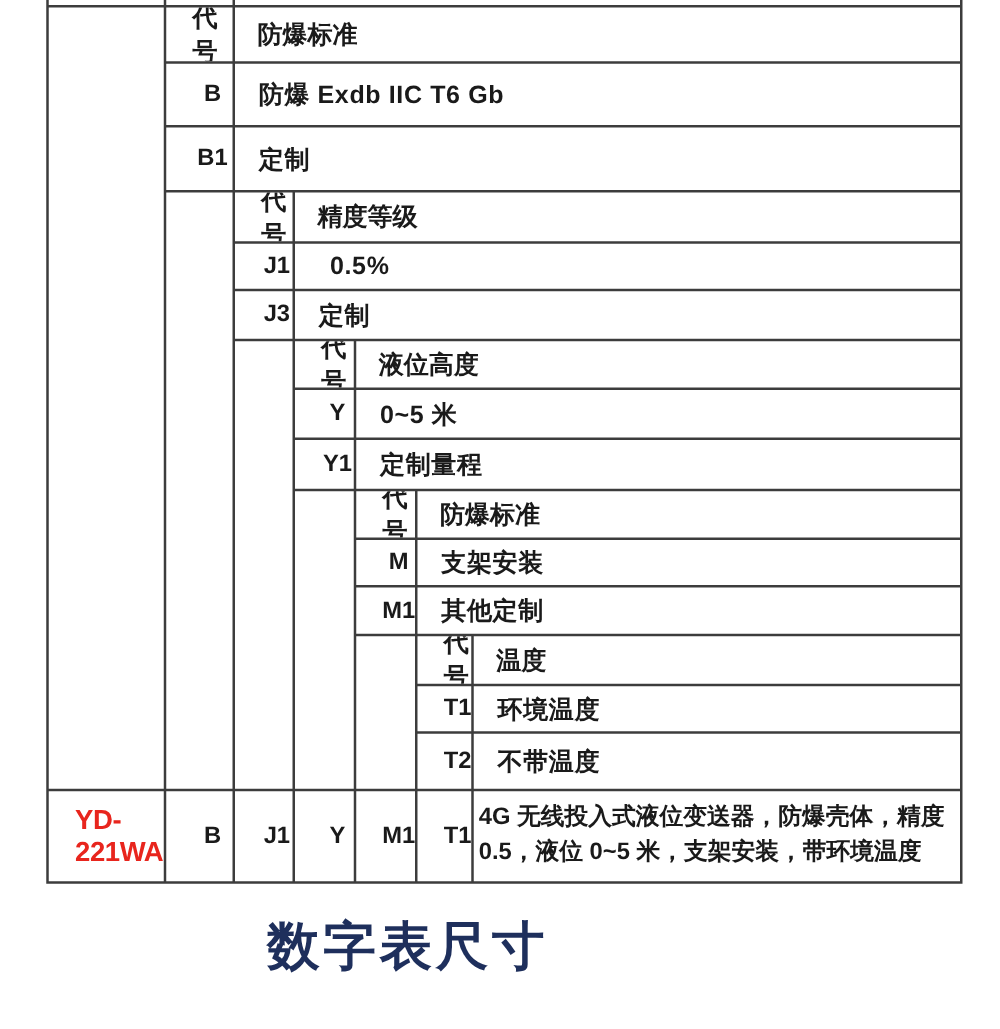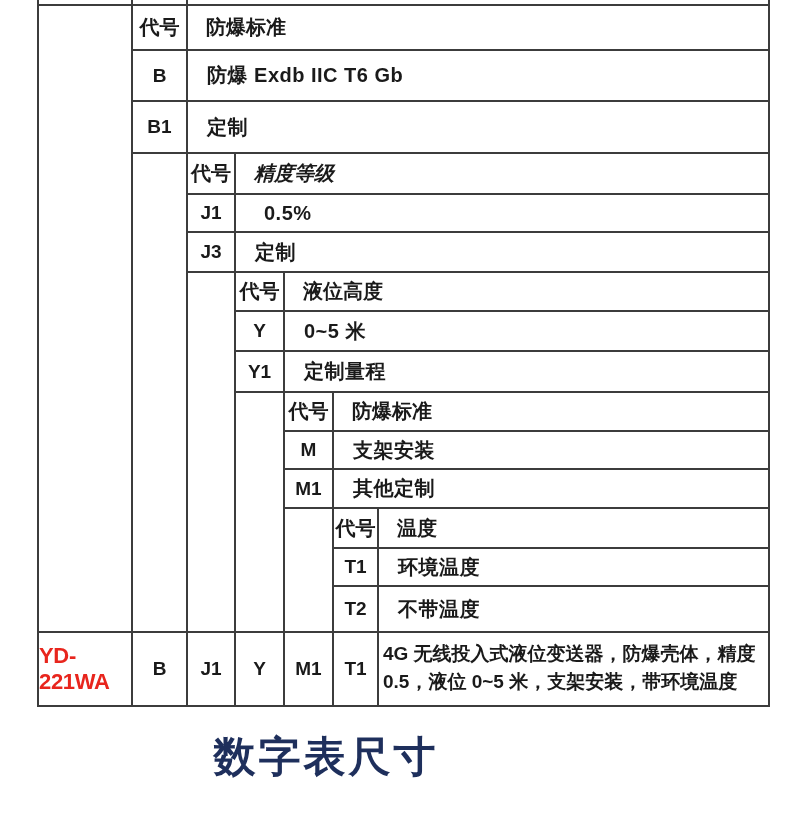--- a/index.html
+++ b/index.html
@@ -18,21 +18,21 @@
     position:absolute;left:37px;top:0;width:733px;box-sizing:border-box;
     display:grid;
     grid-template-columns:92px 53px 46px 47px 47px 43px 389px;
     grid-template-rows:4px 43px 49px 50px 39px 36px 38px 37px 38px 39px 37px 36px 37px 38px 36px 44px 72px;
     gap:2px;
     padding:0 2px 2px 2px;
     background:var(--border);
   }
   .tbl > div{background:#ffffff;box-sizing:border-box;overflow:hidden;}
   .orange{background:var(--header_bg);}
-  .flexc{display:flex;align-items:center;justify-content:center;}
+  .flexc{display:flex;align-items:center;justify-content:center;padding-left:21px;}
   .flexl{display:flex;align-items:center;}
   .hdr-code{font-weight:bold;font-size:20px;}
   .hdr-title{font-weight:bold;font-size:20px;padding-left:18px;}
   .code-cell{font-weight:bold;font-size:19px;}
   .desc-cell{font-size:20px;font-weight:600;padding-left:19px;letter-spacing:0.5px;}
   .model-cell{color:var(--model_red);font-weight:bold;font-size:22px;letter-spacing:-0.3px;}
   .summary-desc{font-size:19px;font-weight:600;line-height:28px;padding:7px 2px 0 4px;}
 
   
   .page-title{
@@ -59,21 +59,21 @@
     <div style="grid-row:14/17;grid-column:5;"></div>
 
     <div class="orange flexc hdr-code" style="grid-row:2;grid-column:2;">代号</div>
     <div class="orange flexl hdr-title" style="grid-row:2;grid-column:3/8;">防爆标准</div>
     <div class="flexc code-cell" style="grid-row:3;grid-column:2;">B</div>
     <div class="flexl desc-cell" style="grid-row:3;grid-column:3/8;">防爆 Exdb IIC T6 Gb</div>
     <div class="flexc code-cell" style="grid-row:4;grid-column:2;">B1</div>
     <div class="flexl desc-cell" style="grid-row:4;grid-column:3/8;">定制</div>
 
     <div class="orange flexc hdr-code" style="grid-row:5;grid-column:3;">代号</div>
-    <div class="orange flexl hdr-title" style="grid-row:5;grid-column:4/8;font-style:italic;">精度等级</div>
+    <div class="orange flexl hdr-title" style="grid-row:5;grid-column:4/8;">精度等级</div>
     <div class="flexc code-cell" style="grid-row:6;grid-column:3;">J1</div>
     <div class="flexl desc-cell" style="grid-row:6;grid-column:4/8;padding-left:28px;">0.5%</div>
     <div class="flexc code-cell" style="grid-row:7;grid-column:3;">J3</div>
     <div class="flexl desc-cell" style="grid-row:7;grid-column:4/8;">定制</div>
 
     <div class="orange flexc hdr-code" style="grid-row:8;grid-column:4;">代号</div>
     <div class="orange flexl hdr-title" style="grid-row:8;grid-column:5/8;">液位高度</div>
     <div class="flexc code-cell" style="grid-row:9;grid-column:4;">Y</div>
     <div class="flexl desc-cell" style="grid-row:9;grid-column:5/8;">0~5 米</div>
     <div class="flexc code-cell" style="grid-row:10;grid-column:4;">Y1</div>

